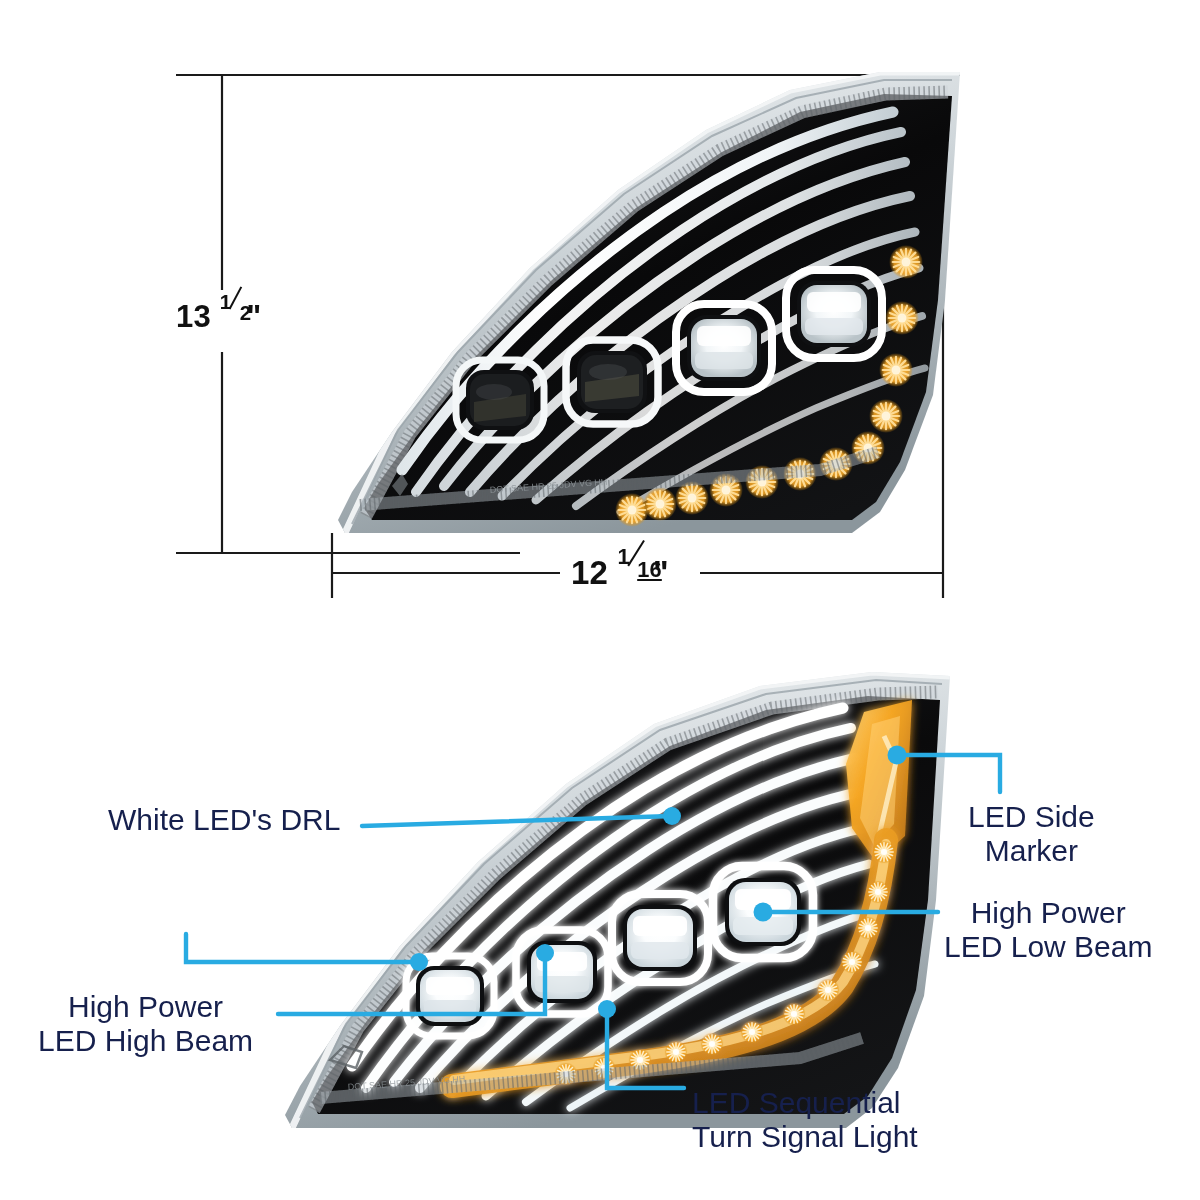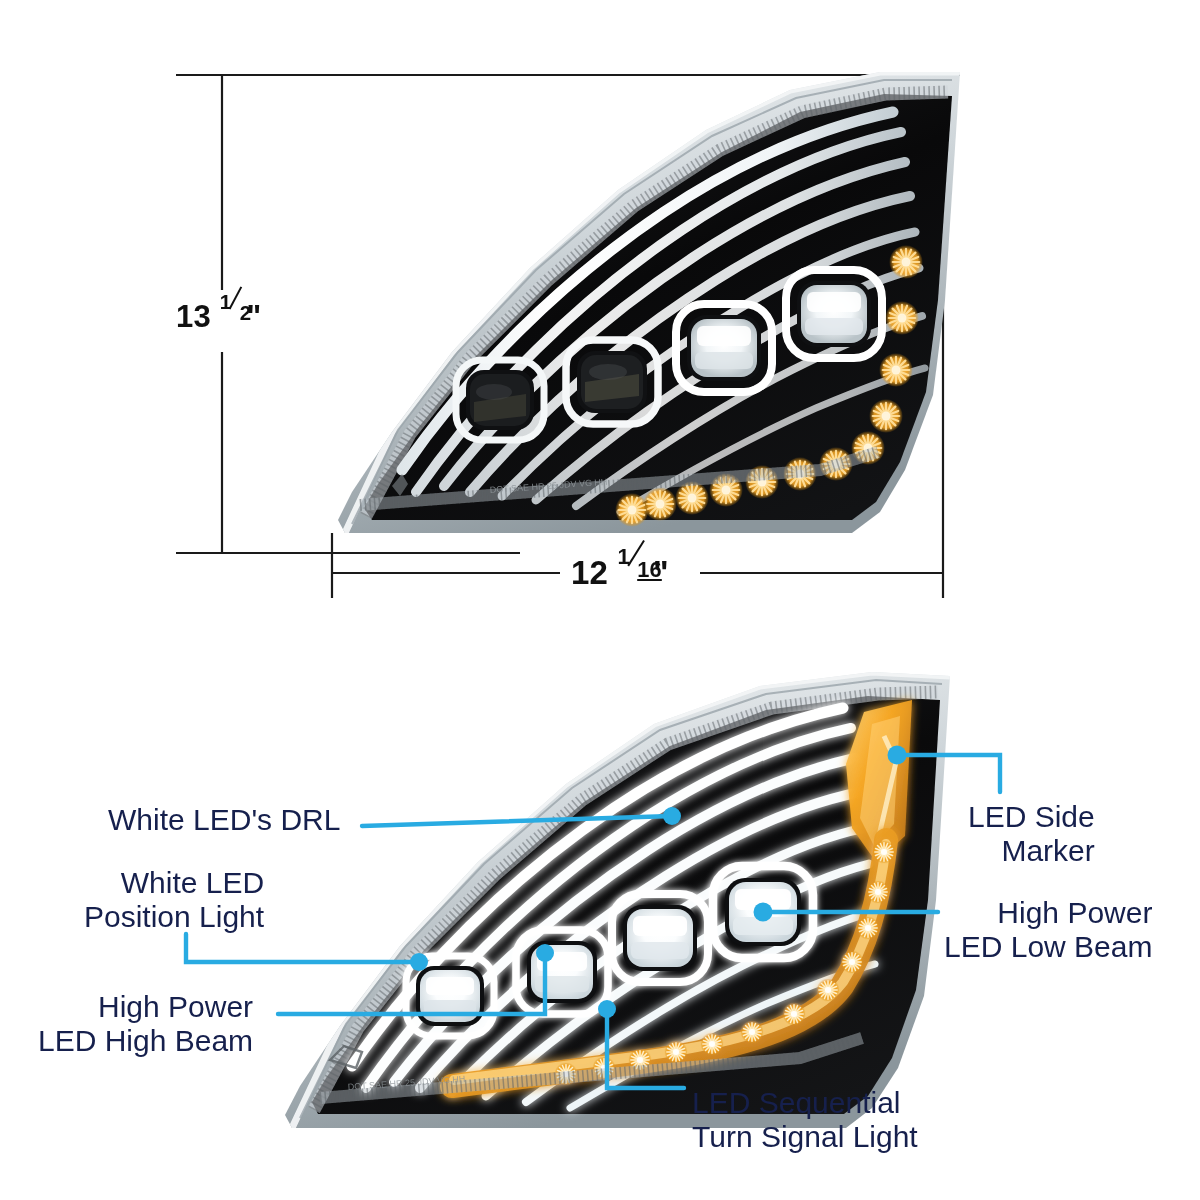--- a/index.html
+++ b/index.html
@@ -28,22 +28,22 @@
   .frac.f16{width:1.08em;}
   .frac.f16 .bar{width:.92em;transform:rotate(-58deg);}
   .frac.f16 .den{right:-.40em;text-decoration:underline;}
 
   
   .callout{
     position:absolute;color:#16204d;line-height:1.12;
     font-family:"Liberation Sans","DejaVu Sans",sans-serif;
     font-size:30px;font-weight:400;white-space:pre-line;
   }
-  .callout.right{text-align:right;}
-  .callout.left{text-align:right;}
+  .callout.right{text-align:center;}
+  .callout.left{text-align:center;}
 
   #lbl-drl{left:108px;top:803px;}
   #lbl-position{left:84px;top:866px;}
   #lbl-highbeam{left:38px;top:990px;}
   #lbl-sidemarker{left:968px;top:800px;}
   #lbl-lowbeam{left:944px;top:896px;}
   #lbl-turn{left:692px;top:1070px;margin-top:16px;}
 </style>
 </head>
 <body>
@@ -801,22 +801,20 @@
 
   <div class="dim-text" id="dim-height-text">
     <span>13</span>&nbsp;<span class="frac"><span class="num">1</span><span class="bar"></span><span class="den">2</span></span><span>"</span>
   </div>
 
   <div class="dim-text" id="dim-width-text">
     <span>12</span>&nbsp;<span class="frac f16"><span class="num">1</span><span class="bar"></span><span class="den">16</span></span><span>"</span>
   </div>
 
   <div class="callout left" id="lbl-drl">White LED's DRL</div>
-  <div class="callout left" id="lbl-position">White LED
-Position Light</div>
   <div class="callout left" id="lbl-highbeam">High Power
 LED High Beam</div>
   <div class="callout right" id="lbl-sidemarker">LED Side
 Marker</div>
   <div class="callout right" id="lbl-lowbeam">High Power
 LED Low Beam</div>
   <div class="callout" id="lbl-turn">LED Sequential
 Turn Signal Light</div>
 
 </div>

